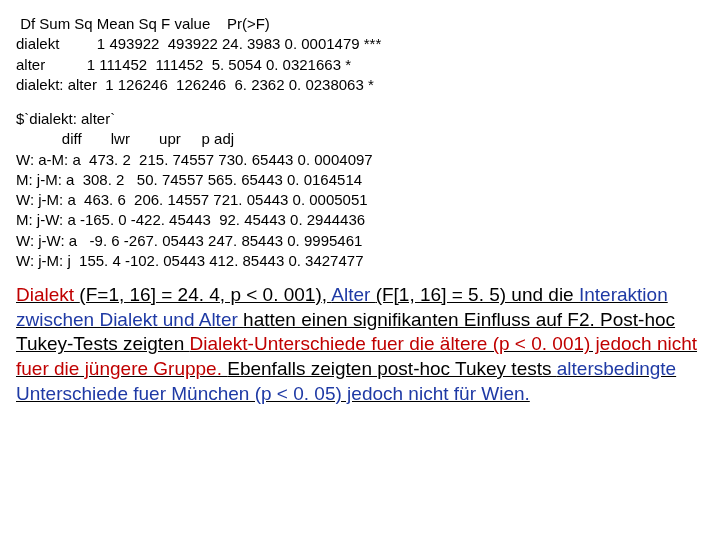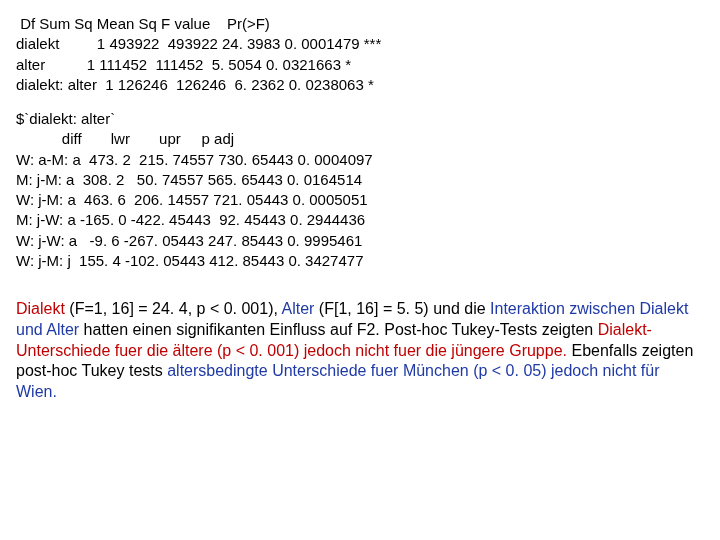--- a/index.html
+++ b/index.html
@@ -12,24 +12,25 @@
     background: #fff;
     color: #000;
   }
   .mono {
     font-family: Arial, Helvetica, sans-serif;
     font-size: 15px;
     line-height: 1.35;
     white-space: pre;
   }
   .section1 { margin-bottom: 14px; }
-  .section2 { margin-bottom: 28px; }
+  .section2 { margin-bottom: 12px; }
   .para {
-    font-size: 16px;
+    font-size: 19px;
     line-height: 1.3;
+    text-decoration: underline;
   }
   .red { color: #c00000; }
   .blue { color: #1f3aa5; }
 </style>
 </head>
 <body>
 
 <div class="mono section1"> Df Sum Sq Mean Sq F value    Pr(&gt;F)
 dialekt         1 493922  493922 24. 3983 0. 0001479 ***
 alter          1 111452  111452  5. 5054 0. 0321663 *

